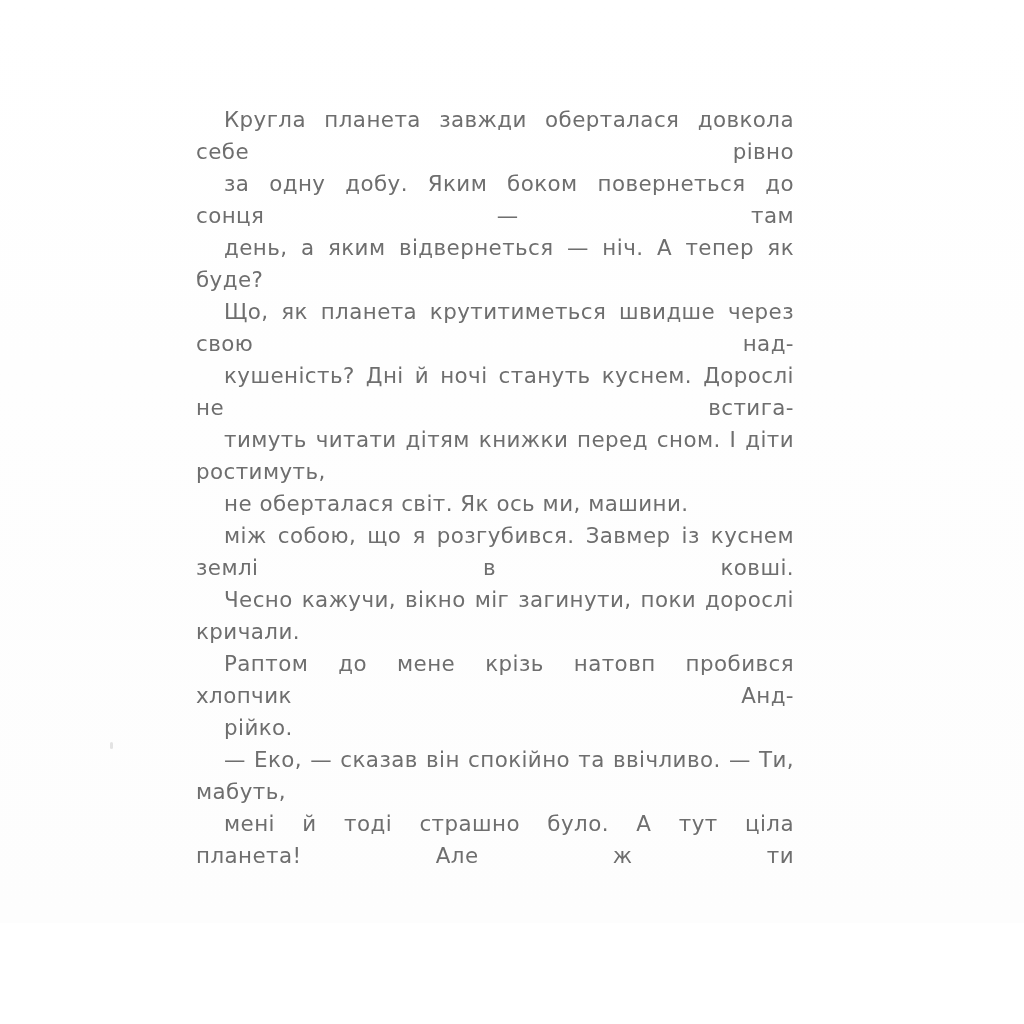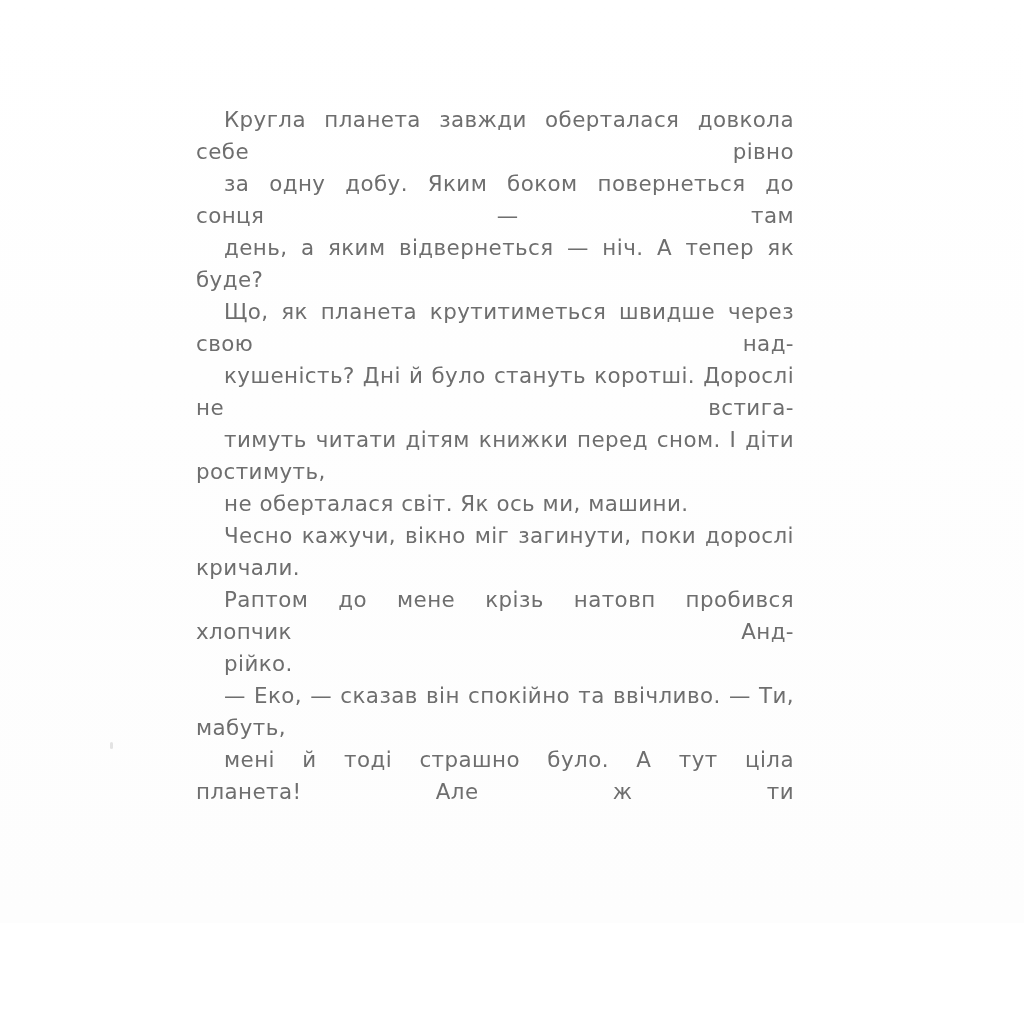--- a/index.html
+++ b/index.html
@@ -102,26 +102,27 @@
   <div class="text-block">
 
     <p class="para">
       <span class="line first loose">Кругла планета завжди оберталася довкола себе рівно</span>
         <span class="line">за одну добу. Яким боком повернеться до сонця — там</span>
         <span class="line last">день, а яким відвернеться — ніч. А тепер як буде?</span>
     </p>
 
     <p class="para">
       <span class="line first">Що, як планета крутитиметься швидше через свою над-</span>
-        <span class="line">кушеність? Дні й було стануть коротші. Дорослі не встига-</span>
+        <span class="line">кушеність? Дні й ночі стануть куснем. Дорослі не встига-</span>
         <span class="line">тимуть читати дітям книжки перед сном. І діти ростимуть,</span>
         <span class="line last">не оберталася світ. Як ось ми, машини.</span>
     </p>
 
     <p class="para">
+        <span class="line">між собою, що я розгубився. Завмер із куснем землі в ковші.</span>
         <span class="line last">Чесно кажучи, вікно міг загинути, поки дорослі кричали.</span>
     </p>
 
     <p class="para">
       <span class="line first loose">Раптом до мене крізь натовп пробився хлопчик Анд-</span>
         <span class="line last">рійко.</span>
     </p>
 
     <p class="para">
       <span class="line first">— Еко, — сказав він спокійно та ввічливо. — Ти, мабуть,</span>

